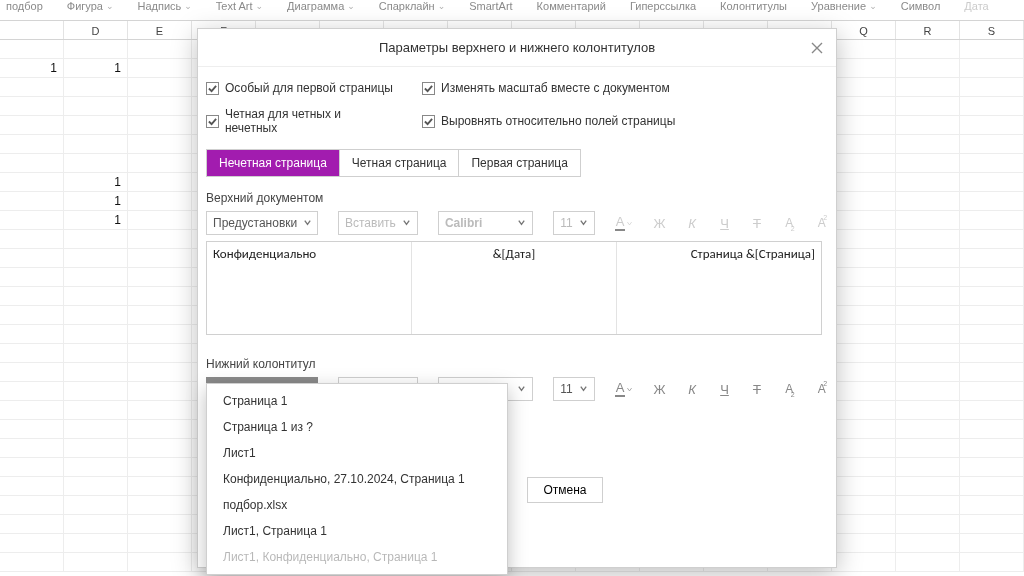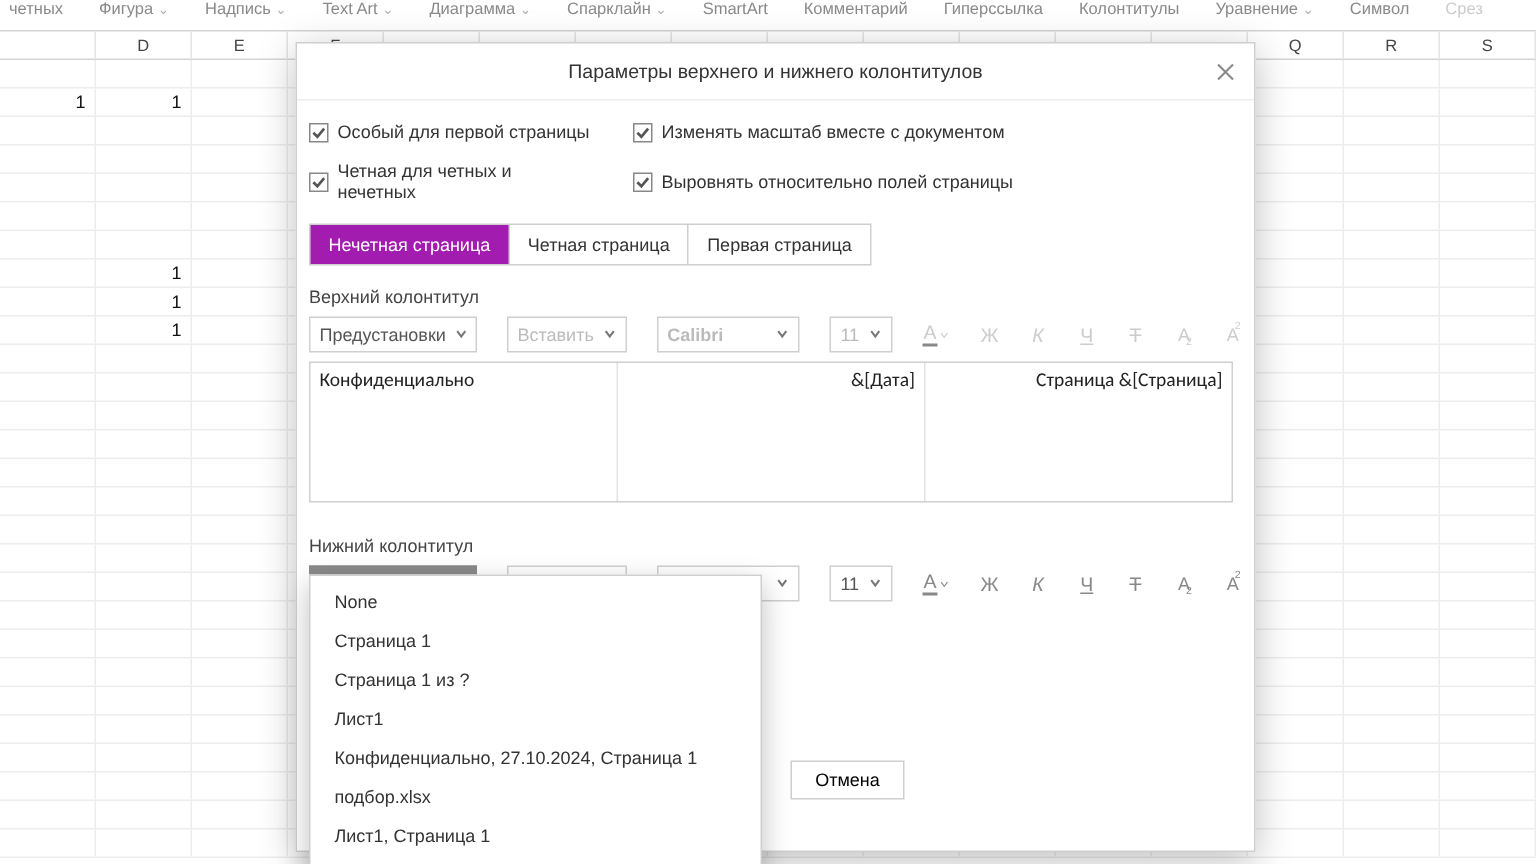--- a/index.html
+++ b/index.html
@@ -73,55 +73,55 @@
   .fmtbtn .mini { font-size:7px; position:absolute; }
   .fmtbtn.sub .mini{bottom:3px; right:1px;}
   .fmtbtn.sup .mini{top:3px; right:1px;}
   .underline-a{border-bottom:2px solid #888;padding:0 1px;line-height:14px;}
 
   .hf-table { border:1px solid #d0d0d0; width:616px; height:94px;
               display:flex;}
   .hf-col { flex:1; border-right:1px solid #e3e3e3; padding:4px 6px;
             font-size:13px; color:#222; font-family:Calibri, Arial, sans-serif;}
   .hf-col:last-child{border-right:none;}
-  .hf-col.c{text-align:right;}
+  .hf-col.c{text-align:center;}
   .hf-col.r{text-align:right;}
 
   
   .popup { position:absolute; left:206px; top:383px; width:302px;
            background:#fff; border:1px solid #cfcfcf;
            box-shadow:0 6px 18px rgba(0,0,0,.25); z-index:20; padding:4px 0;}
   .popup .item { padding:6px 16px; font-size:12px; color:#333; cursor:pointer;}
 
   
-  .btn-cancel { position:absolute; left:527px; top:507px; width:76px;
+  .btn-cancel { position:absolute; left:527px; top:477px; width:76px;
                 height:26px; border:1px solid #cfcfcf; background:#fff;
                 font-size:12px; display:flex; align-items:center;
                 justify-content:center; z-index:10; }
 
   
   .footer-sec { margin-top:22px; }
 </style>
 </head>
 <body>
 
 <div class="ribbon">
-  <span>четных</span>
+  <span>подбор</span>
   <span class="dd">Фигура</span>
   <span class="dd">Надпись</span>
   <span class="dd">Text Art</span>
   <span class="dd">Диаграмма</span>
   <span class="dd">Спарклайн</span>
   <span>SmartArt</span>
   <span>Комментарий</span>
   <span>Гиперссылка</span>
   <span>Колонтитулы</span>
   <span class="dd">Уравнение</span>
   <span>Символ</span>
-  <span style="color:#ccc">Срез</span>
+  <span style="color:#ccc">Дата</span>
 </div>
 
 <div class="sheet">
   <div class="colhdr">
     <div></div>
     <div>D</div>
     <div>E</div>
     <div>F</div>
     <div></div>
       <div></div>
@@ -688,21 +688,21 @@
         <span>Выровнять относительно полей страницы</span>
       </label>
     </div>
 
     <div class="tabs">
       <div class="tab active">Нечетная страница</div>
       <div class="tab">Четная страница</div>
       <div class="tab">Первая страница</div>
     </div>
 
-    <div class="section-label">Верхний колонтитул</div>
+    <div class="section-label">Верхний документом</div>
     <div class="toolbar">
       <div class="combo presets">
         <span>Предустановки</span>
         <span class="caret"><svg width="9" height="9" viewBox="0 0 10 10">
               <path d="M2 3 L5 7 L8 3" fill="none"></path>
             </svg></span>
       </div>
       <div class="combo insert disabled">
         <span>Вставить</span>
         <span class="caret"><svg width="9" height="9" viewBox="0 0 10 10">
@@ -792,21 +792,20 @@
             <span class="mini">2</span>
           </div>
       </div>
     </div>
   </div>
 </div>
 
 <div class="btn-cancel">Отмена</div>
 
 <div class="popup">
-  <div class="item">None</div>
   <div class="item">Страница 1</div>
   <div class="item">Страница 1 из ?</div>
   <div class="item">Лист1</div>
   <div class="item">Конфиденциально, 27.10.2024, Страница 1</div>
   <div class="item">подбор.xlsx</div>
   <div class="item">Лист1, Страница 1</div>
   <div class="item" style="opacity:.35">Лист1, Конфиденциально, Страница 1</div>
 </div>
 
 </body></html>

